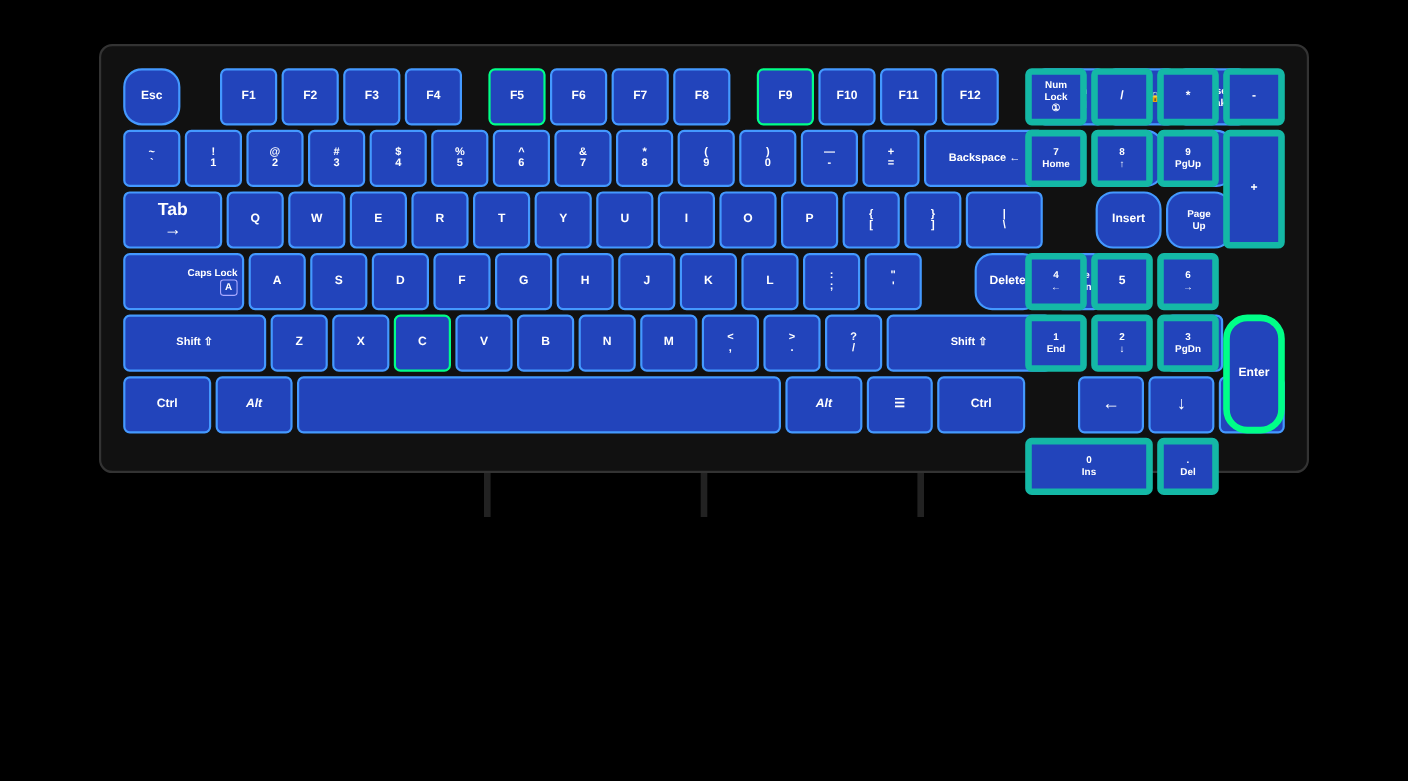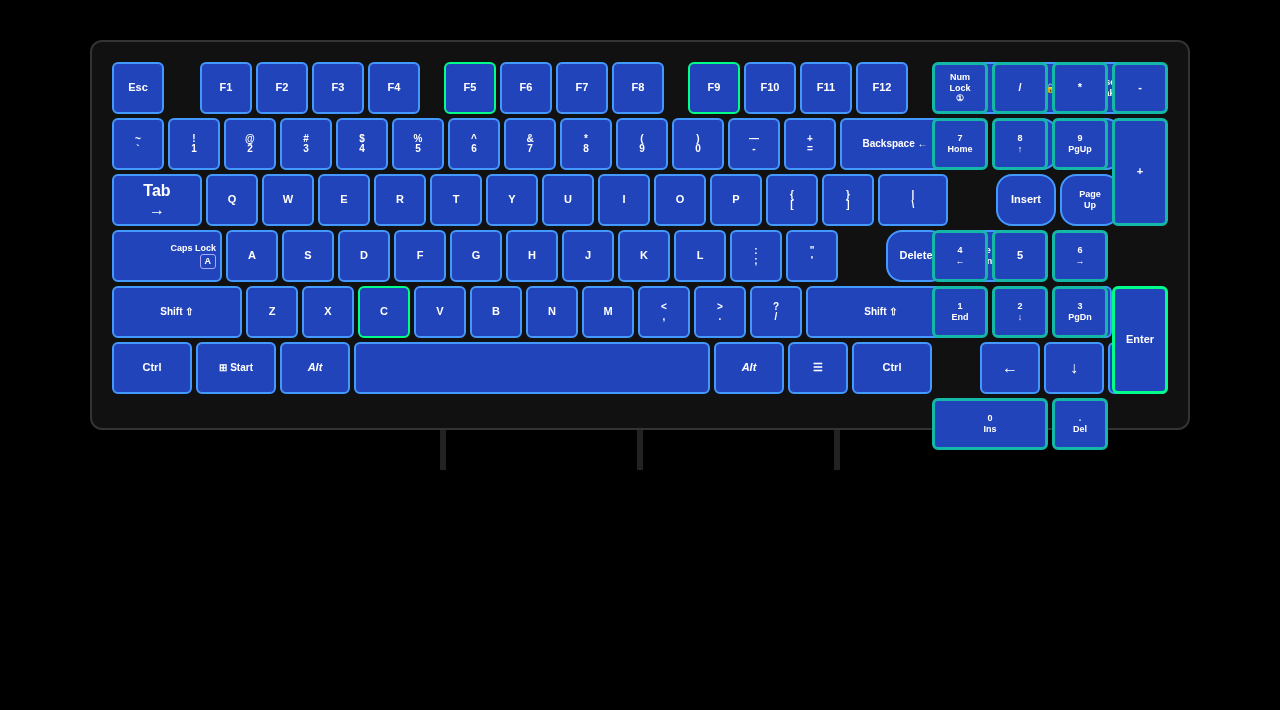--- a/index.html
+++ b/index.html
@@ -50,21 +50,21 @@
       line-height: 1;
     }
     .key .bot-char {
       font-size: 10px;
       line-height: 1;
     }
     .key-green {
       border-color: #00ff88;
     }
     
-    .w-esc { min-width: 52px; }
+    .w-esc { min-width: 52px; border-radius: 17px; }
     .w-fn { min-width: 52px; }
     .w-backspace { min-width: 110px; }
     .w-tab { min-width: 90px; }
     .w-capslock { min-width: 110px; }
     .w-enter { min-width: 120px; }
     .w-shift-l { min-width: 130px; }
     .w-shift-r { min-width: 150px; }
     .w-ctrl { min-width: 80px; }
     .w-start { min-width: 80px; }
     .w-alt { min-width: 70px; font-style: italic; }
@@ -72,36 +72,36 @@
     .w-menu { min-width: 60px; }
     .spacer-lg { min-width: 40px; flex-shrink: 0; }
     .numpad-row {
       display: flex;
       gap: 4px;
       margin-bottom: 4px;
     }
     .np-key {
       background: #2244bb;
       color: #fff;
-      border: 3px solid #14b8a6;
+      border: 6px solid #14b8a6;
       border-radius: 6px;
       width: 56px;
       height: 52px;
       display: flex;
       flex-direction: column;
       align-items: center;
       justify-content: center;
       font-size: 11px;
       font-weight: bold;
       cursor: pointer;
       text-align: center;
       line-height: 1.2;
       user-select: none;
     }
-    .np-key-green { border-color: #00ff88; }
+    .np-key-green { border-color: #00ff88; border-radius: 22px; }
     .nav-key {
       background: #2244bb;
       color: #fff;
       border: 2px solid #4499ff;
       border-radius: 16px;
       width: 60px;
       height: 52px;
       display: flex;
       flex-direction: column;
       align-items: center;
@@ -308,21 +308,20 @@
     <div class="key w-shift-r" style="font-size:10px;">Shift ⇧</div>
     <div class="spacer-lg"></div>
 
     <div class="nav-key" style="visibility:hidden;"></div>
     <div class="arrow-key">↑</div>
     <div class="nav-key" style="visibility:hidden;"></div>
   </div>
 
   <div class="key-row">
     <div class="key w-ctrl">Ctrl</div>
-    <div class="key w-start" style="font-size:10px;">⊞ Start</div>
     <div class="key w-alt">Alt</div>
     <div class="key w-space"></div>
     <div class="key w-alt">Alt</div>
     <div class="key w-menu">☰</div>
     <div class="key w-ctrl">Ctrl</div>
     <div class="spacer-lg"></div>
 
     <div class="arrow-key">←</div>
     <div class="arrow-key">↓</div>
     <div class="arrow-key">→</div>

